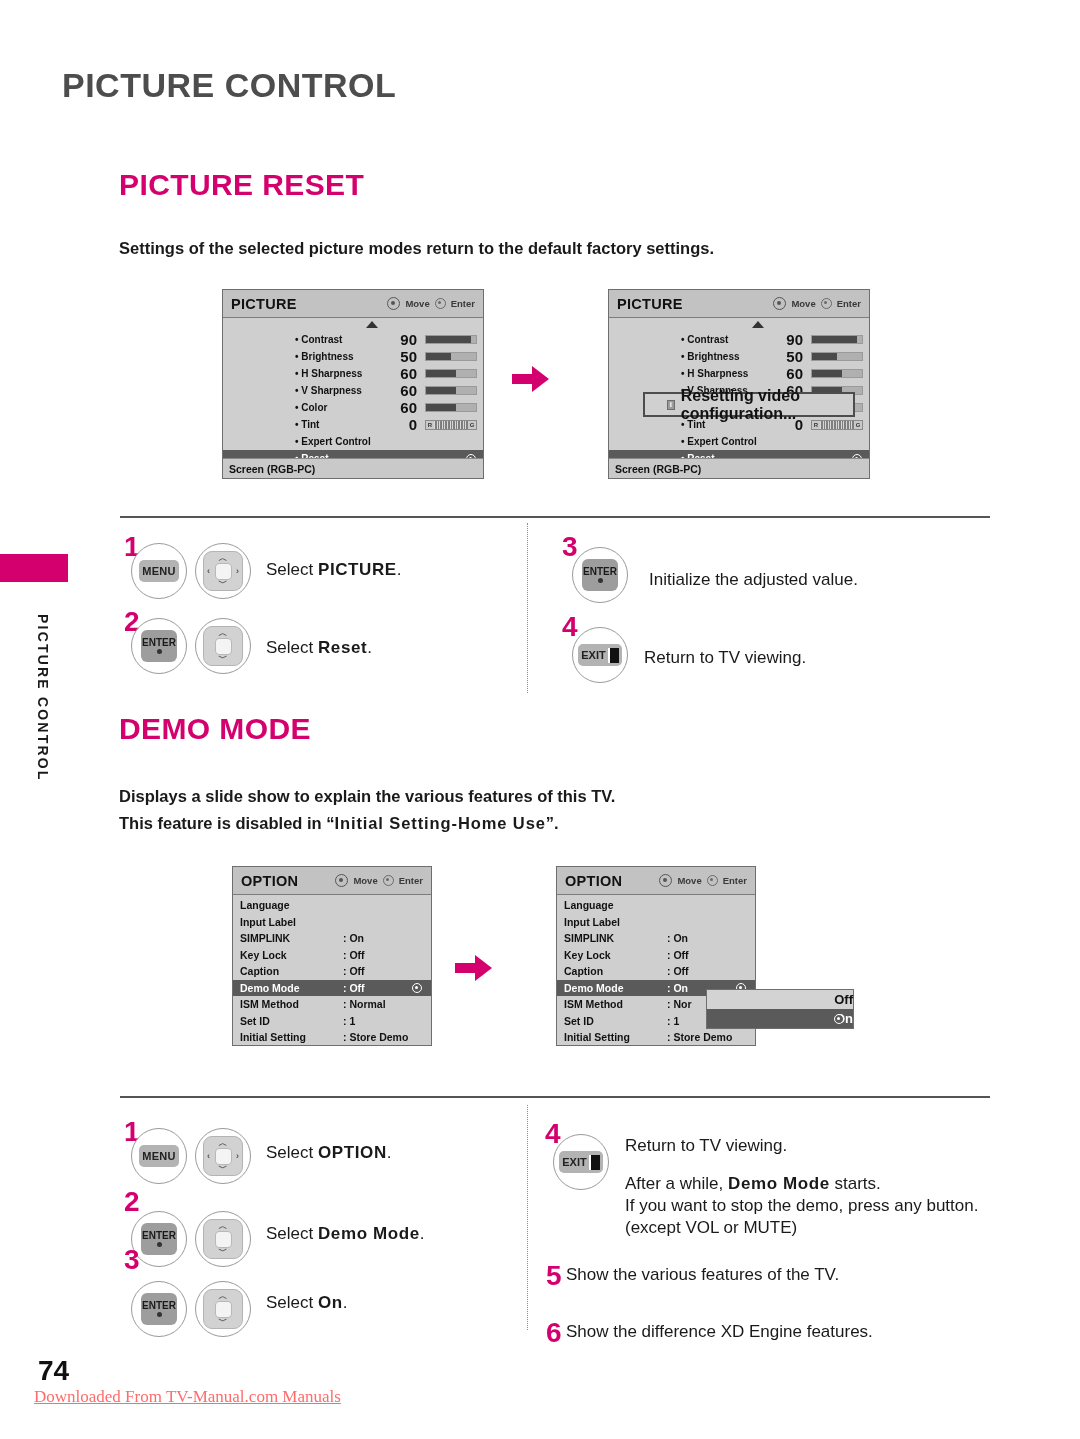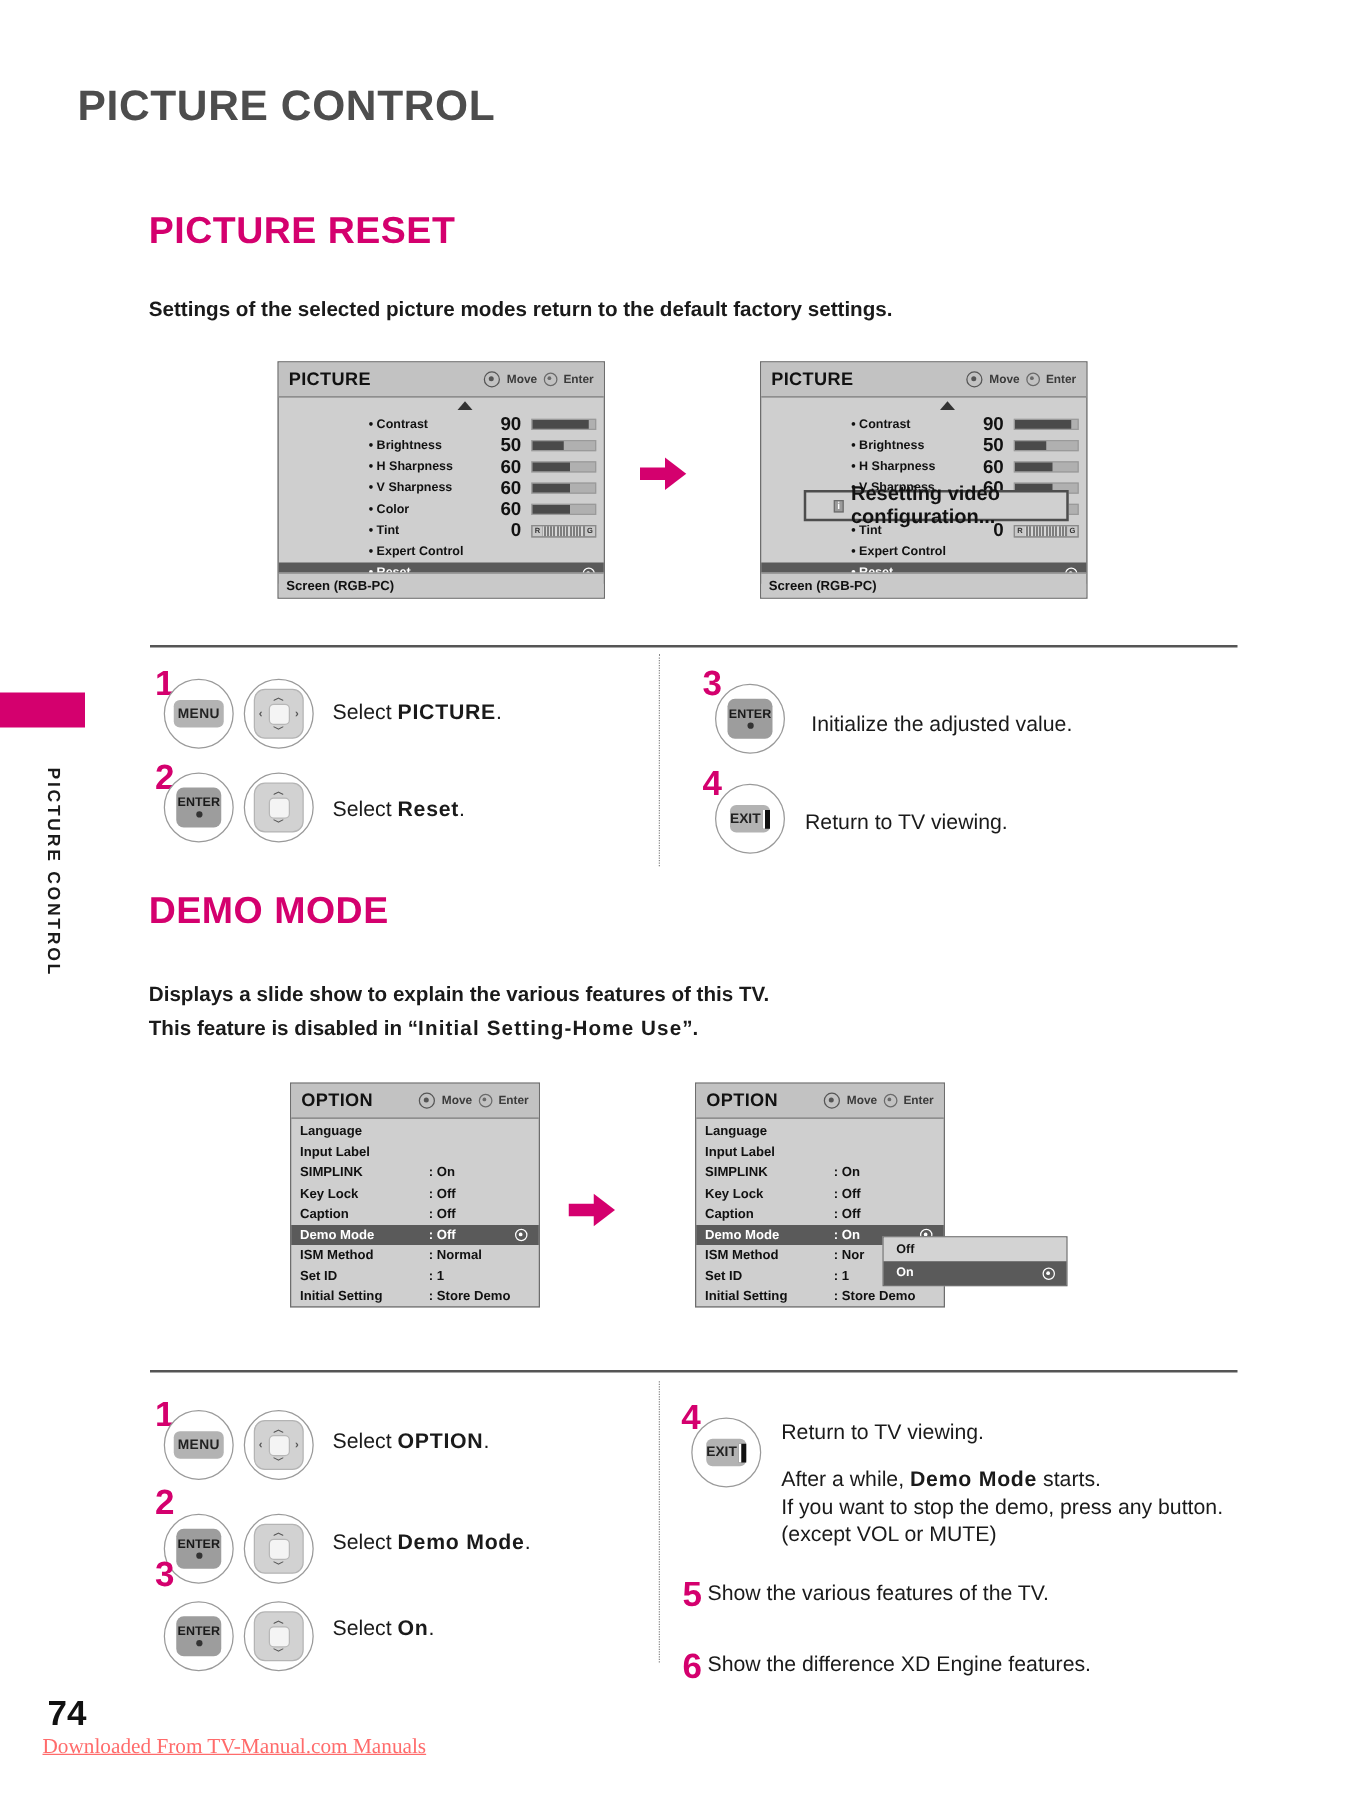--- a/index.html
+++ b/index.html
@@ -353,25 +353,26 @@
     border: 1px solid #6e6e6e;
     box-sizing: border-box;
     z-index: 10;
     background: #cfcfcf;
   }
   .dd-item {
     height: 19px;
     display: flex;
     align-items: center;
     position: relative;
-    font-size: 10px;
+    font-size: 13px;
     font-weight: bold;
     padding-left: 10px;
     background: #d3d3d3;
     color: #111;
+    justify-content: flex-end;
   }
   .dd-item.selected { background: #5a5a5a; color: #ffffff; }
   .dd-item .radio-mark { right: 9px; top: 4.5px; }
 
   
   .m-arrow {
     position: absolute;
     width: 38px;
     height: 26px;
   }
@@ -442,21 +443,21 @@
     justify-content: center;
     line-height: 1.05;
   }
   .key-enter .dot {
     width: 5px; height: 5px;
     background: #333;
     border-radius: 50%;
     margin-top: 1px;
   }
   .key-exit {
-    width: 32px; height: 22px;
+    width: 44px; height: 22px;
     border-radius: 5px;
     background: #b3b3b3;
     color: #222;
     font-size: 11px;
     font-weight: bold;
     display: flex;
     align-items: center;
     justify-content: center;
     gap: 2px;
   }

